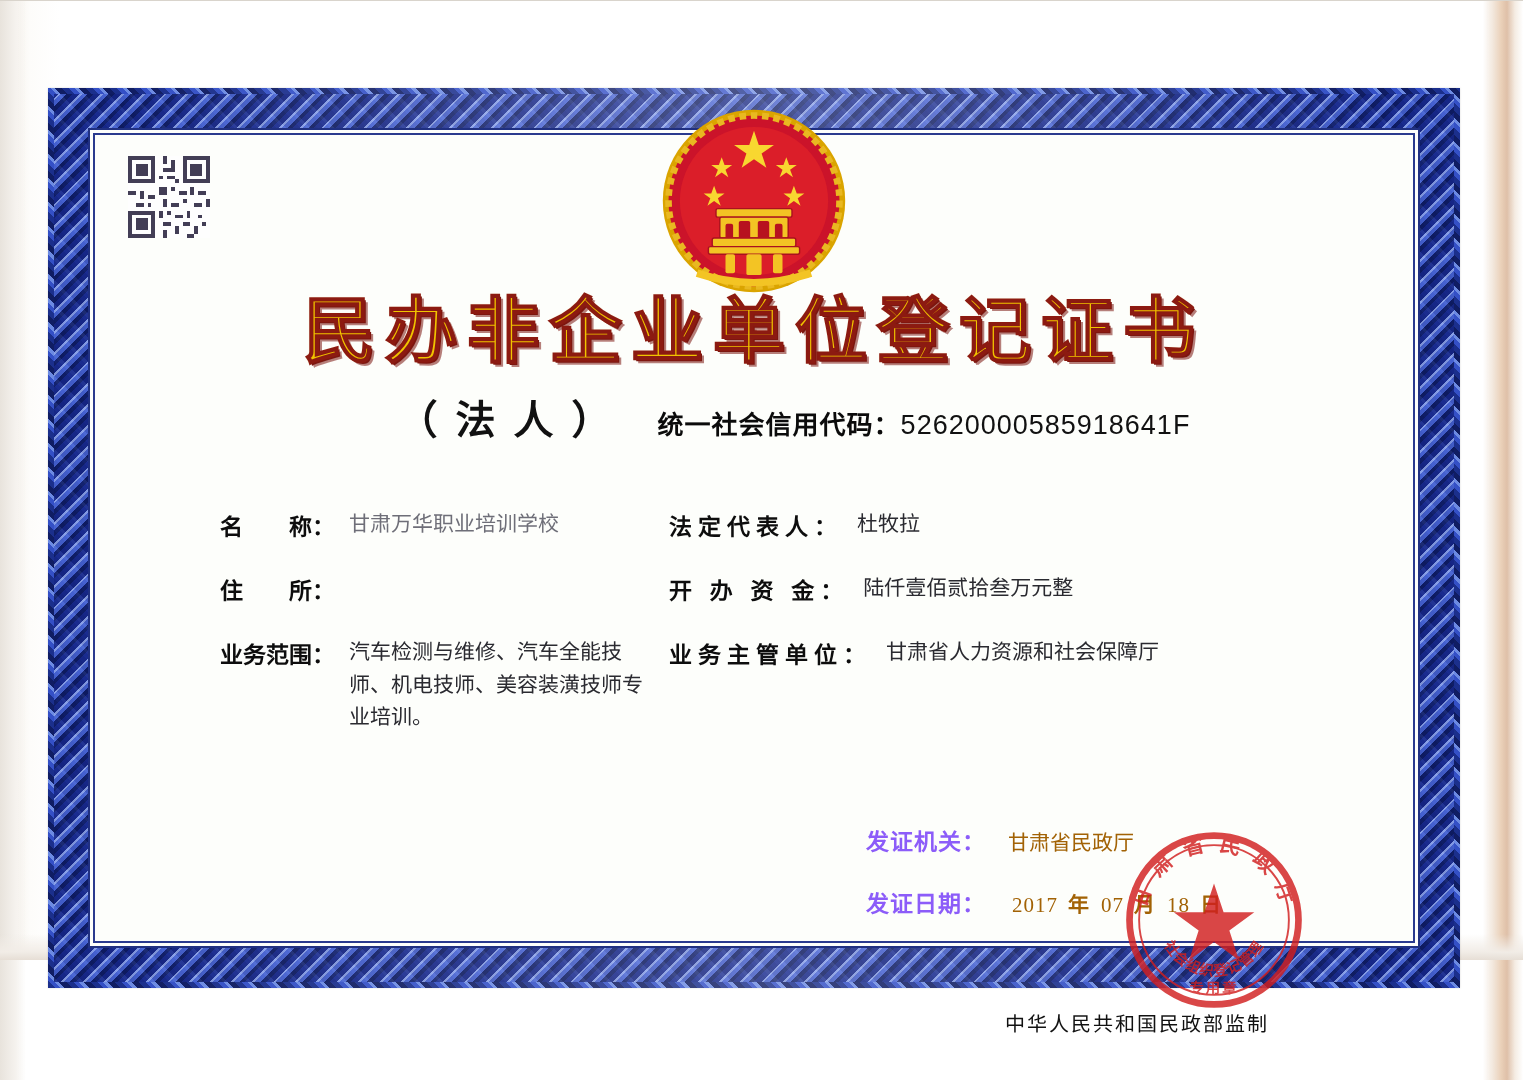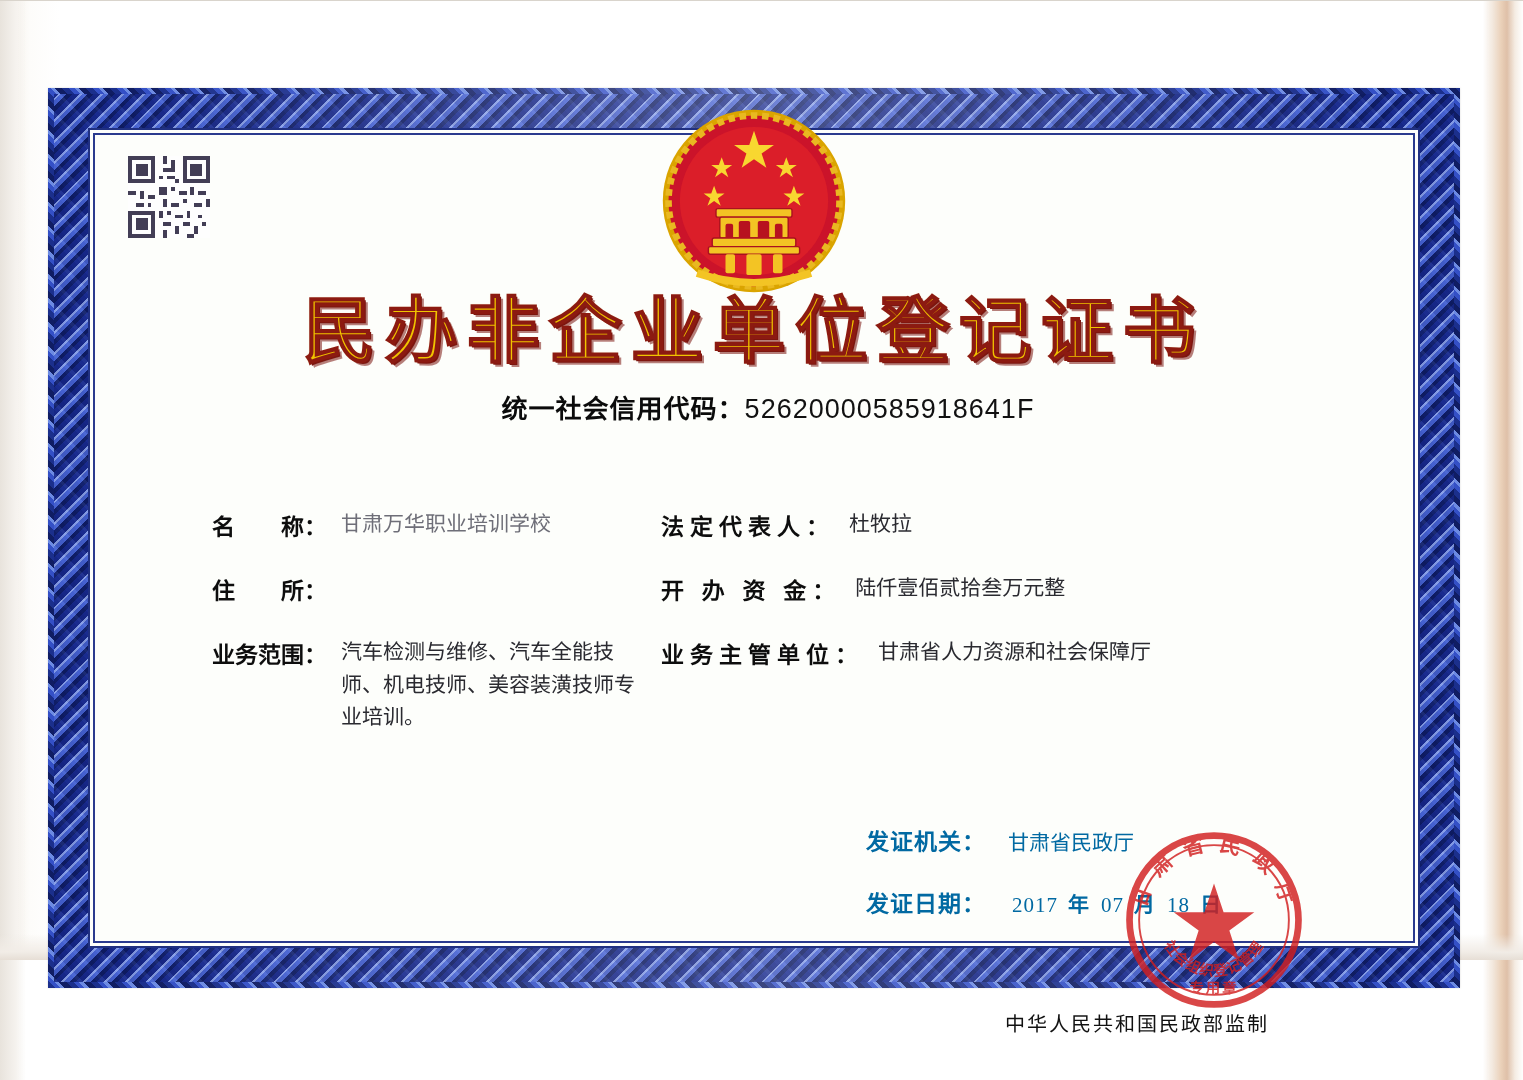--- a/index.html
+++ b/index.html
@@ -189,21 +189,21 @@
     font-size: 27px;
     color: #111;
     letter-spacing: 1px;
     white-space: nowrap;
   }
 
   
   #fields {
     position: absolute;
     top: 420px;
-    left: 164px;
+    left: 172px;
     right: 120px;
     z-index: 6;
     display: grid;
     grid-template-columns: 430px 1fr;
     column-gap: 60px;
     row-gap: 0;
     gap: 19px;
   }
   .frow {
     display: flex;
@@ -238,27 +238,27 @@
     width: 520px;
   }
   #issue .irow {
     display: flex;
     align-items: baseline;
     margin-bottom: 28px;
   }
   #issue .ilabel {
     font-size: 23px;
     font-weight: 700;
-    color: #0369a1;
+    color: #8b5cf6;
     letter-spacing: 1px;
     white-space: nowrap;
   }
   #issue .ivalue {
     font-size: 21px;
-    color: #0369a1;
+    color: #a16207;
     margin-left: 22px;
     white-space: nowrap;
   }
   #issue .date .seg { margin: 0 4px; }
   #issue .date .num { letter-spacing: 1px; }
   #issue .date .unit { font-weight: 700; margin: 0 8px 0 6px; }
 
   
   #seal {
     position: absolute;
@@ -381,20 +381,23 @@
         <rect x="120" y="156" width="10" height="20" rx="2"></rect>
       </g>
       <path d="M40 176 Q100 196 160 176" fill="none" stroke="#f2c427" stroke-width="8"></path>
     </svg>
 
     <div id="title">
       <span class="t">民办非企业单位登记证书</span>
     </div>
 
     <div id="subrow">
+      <span class="paren">
+        <span>（</span><span>法人</span><span>）</span>
+      </span>
       <span class="code-label">统一社会信用代码：</span>
       <span class="code-value">52620000585918641F</span>
     </div>
 
     <div id="fields">
 
       <div class="col-left">
         <div class="frow">
           <span class="flabel">名　　称：</span>
           <span class="fvalue faded">甘肃万华职业培训学校</span>

